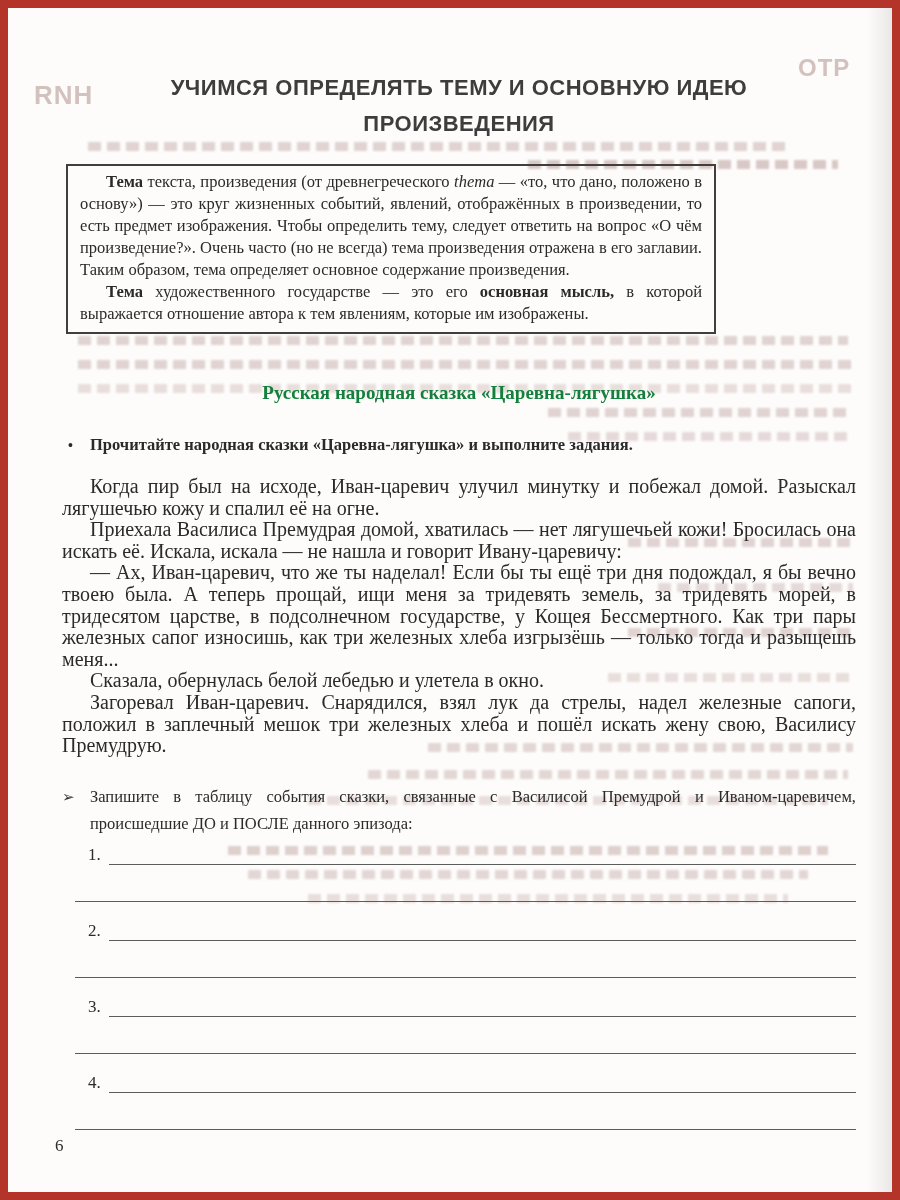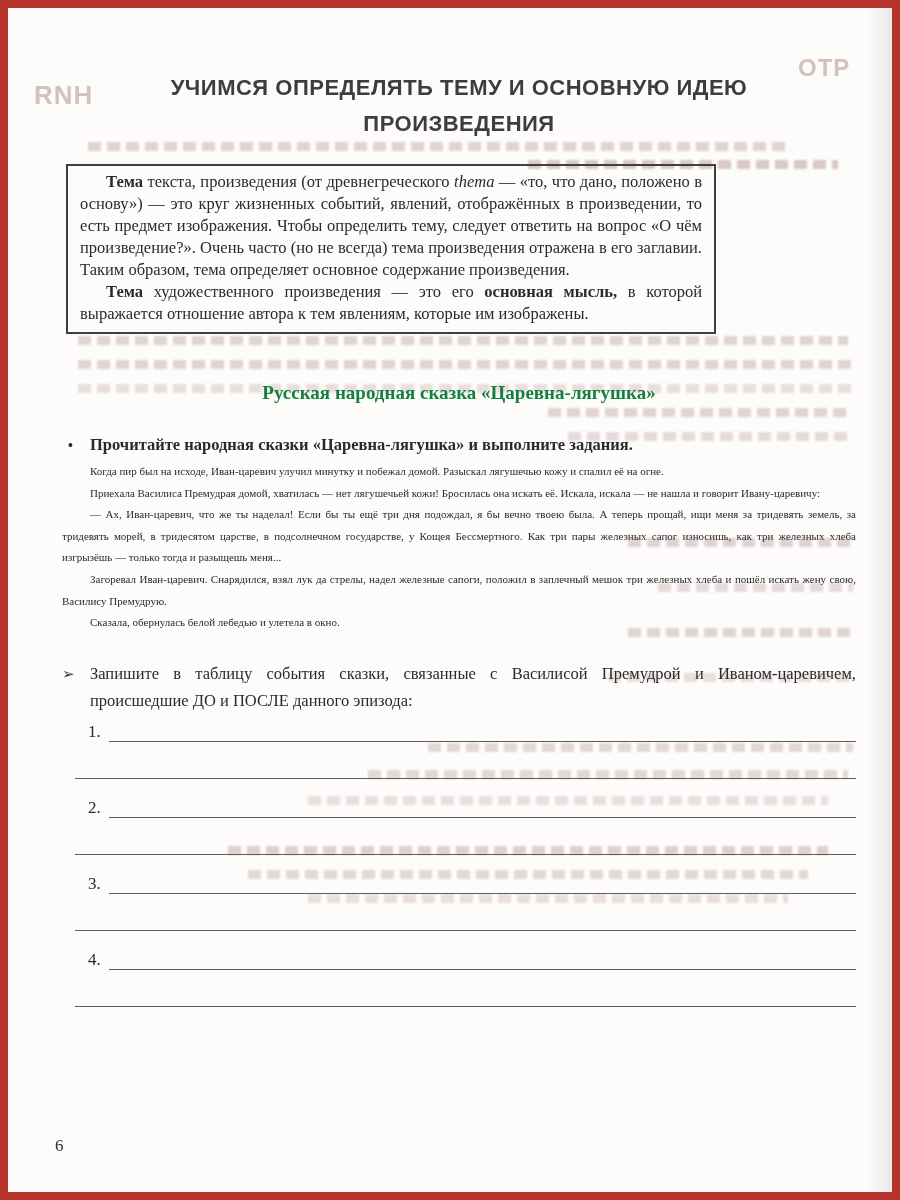--- a/index.html
+++ b/index.html
@@ -42,21 +42,21 @@
   .def-box p{text-indent:26px;}
   .b{font-weight:bold;}
   .i{font-style:italic;}
   .tale-heading{
     margin-top:48px; text-align:center; font-weight:bold; font-size:19px; color:#15803d;
   }
   .instruction{
     margin-top:30px; display:flex; font-weight:bold; font-size:16.5px; line-height:22px;
   }
   .bullet{width:28px; flex:0 0 28px; text-align:left; padding-left:6px; font-size:14px; line-height:23px;}
-  .story{margin-top:4px; font-size:11px; line-height:21.6px; text-align:justify;}
+  .story{margin-top:19px; font-size:20px; line-height:21.6px; text-align:justify;}
   .story p{text-indent:28px;}
   .task{
     margin-top:26px; position:relative; padding-left:28px;
     font-size:16.5px; line-height:27px; text-align:justify;
   }
   .task-marker{
     position:absolute; left:0; top:1px; font-size:15px; color:#333;
     font-family:"DejaVu Sans", sans-serif;
   }
   .do-label{margin-top:10px; padding-left:28px; font-size:17px; letter-spacing:.5px;}
@@ -105,36 +105,36 @@
 
   <div class="scan-shade"></div>
 
   <div class="content">
 
     <h1 class="doc-title">УЧИМСЯ ОПРЕДЕЛЯТЬ ТЕМУ И ОСНОВНУЮ ИДЕЮ
 ПРОИЗВЕДЕНИЯ</h1>
 
     <div class="def-box">
       <p><span class="b">Тема</span><span> текста, произведения (от древнегреческого </span><span class="i">thema</span><span> — «то, что дано, положено в основу») — это круг жизненных событий, явлений, отображённых в произведении, то есть предмет изображения. Чтобы определить тему, следует ответить на вопрос «О чём произведение?». Очень часто (но не всегда) тема произведения отражена в его заглавии. Таким образом, тема определяет основное содержание произведения.</span></p>
-      <p><span class="b">Тема</span><span> художественного произведения — это его </span><span class="b">основная мысль,</span><span> в которой выражается отношение автора к тем явлениям, которые им изображены.</span></p>
+      <p><span class="b">Тема</span><span> художественного государстве — это его </span><span class="b">основная мысль,</span><span> в которой выражается отношение автора к тем явлениям, которые им изображены.</span></p>
     </div>
 
     <h2 class="tale-heading">Русская народная сказка «Царевна-лягушка»</h2>
 
     <div class="instruction">
       <span class="bullet">•</span>
       <span>Прочитайте народная сказки «Царевна-лягушка» и выполните задания.</span>
     </div>
 
     <div class="story">
       <p>Когда пир был на исходе, Иван-царевич улучил минутку и побежал домой. Разыскал лягушечью кожу и спалил её на огне.</p>
       <p>Приехала Василиса Премудрая домой, хватилась — нет лягушечьей кожи! Бросилась она искать её. Искала, искала — не нашла и говорит Ивану-царевичу:</p>
       <p>— Ах, Иван-царевич, что же ты наделал! Если бы ты ещё три дня подождал, я бы вечно твоею была. А теперь прощай, ищи меня за тридевять земель, за тридевять морей, в тридесятом царстве, в подсолнечном государстве, у Кощея Бессмертного. Как три пары железных сапог износишь, как три железных хлеба изгрызёшь — только тогда и разыщешь меня...</p>
+      <p>Сказала, обернулась белой лебедью и улетела в окно.</p>
       <p>Загоревал Иван-царевич. Снарядился, взял лук да стрелы, надел железные сапоги, положил в заплечный мешок три железных хлеба и пошёл искать жену свою, Василису Премудрую.</p>
-      <p>Сказала, обернулась белой лебедью и улетела в окно.</p>
     </div>
 
     <div class="task">
       <span class="task-marker">➢</span>
       <span>Запишите в таблицу события сказки, связанные с Василисой Премудрой и Иваном-царевичем, происшедшие ДО и ПОСЛЕ данного эпизода:</span>
     </div>
 
 
     <div class="blanks">
       <div class="blank-item">

